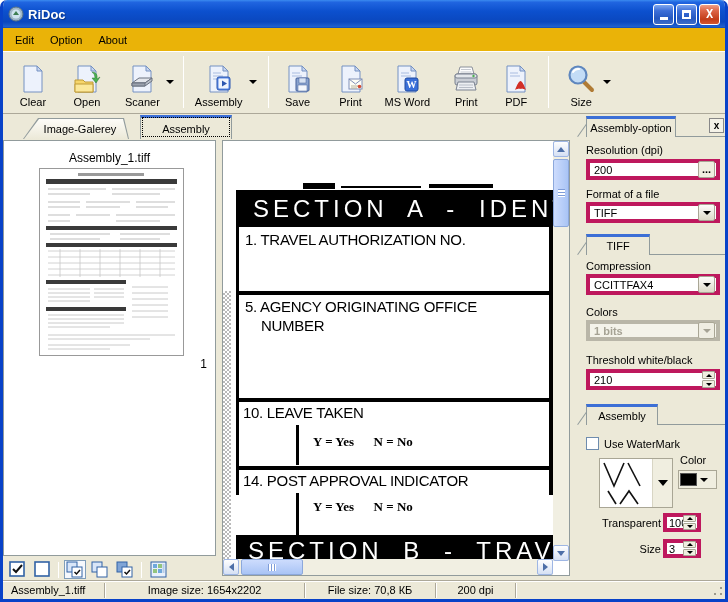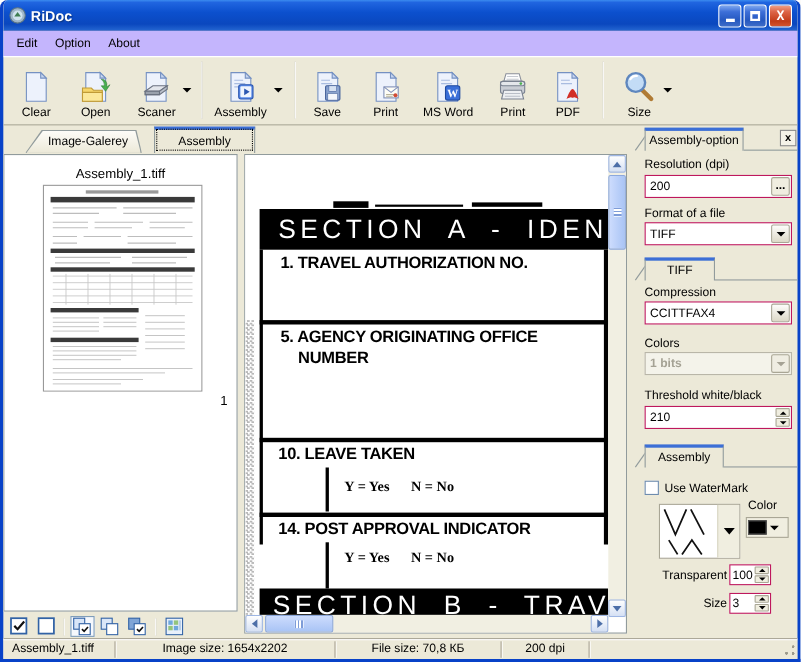--- a/index.html
+++ b/index.html
@@ -17,21 +17,21 @@
   .title-text{ color:#fff; font-weight:bold; font-size:13px; text-shadow:1px 1px 1px #0A3580; flex:1; }
   .winbtn{ width:21px; height:21px; margin-left:2px; border:1px solid #fff; border-radius:3px;
     display:flex; align-items:center; justify-content:center; }
   .winbtn.min,.winbtn.max{ background:linear-gradient(180deg,#7FA8EF 0%,#3D6FD8 30%,#2558C0 70%,#3E6DC8 100%); }
   .winbtn.close{ background:linear-gradient(180deg,#F0A086 0%,#DD6547 30%,#C33C18 75%,#D4552E 100%); }
   .glyph-min{ width:8px; height:3px; background:#fff; margin-top:9px; }
   .glyph-max{ width:9px; height:9px; border:2px solid #fff; border-top-width:3px; }
   .glyph-x{ color:#fff; font-weight:bold; font-size:12px; line-height:1; font-family:"DejaVu Sans Mono",monospace; }
 
   
-  .menubar{ height:23px; display:flex; align-items:center; padding-left:4px; background:#c4b5fd; }
+  .menubar{ height:23px; display:flex; align-items:center; padding-left:4px; background:#eab308; }
   .menu-item{ padding:2px 8px; }
 
   
   .toolbar{ height:63px; display:flex; align-items:center; padding-left:6px;
     border-bottom:1px solid #ACA899; box-shadow:inset 0 1px 0 #fff; }
   .tbtn{ display:flex; flex-direction:column; align-items:center; justify-content:flex-end; height:54px; padding:1px 4px; }
   .tbtn svg{ display:block; }
   .tlabel{ margin-top:1px; white-space:nowrap; }
   .tdrop{ width:12px; height:54px; display:flex; align-items:center; justify-content:center; }
   .tri-dn{ width:0; height:0; border-left:4px solid transparent; border-right:4px solid transparent; border-top:4px solid #000; }
@@ -65,21 +65,21 @@
   
   .preview{ position:absolute; left:219px; top:1px; width:348px; height:436px; border:1px solid #919B9C; background:#fff; }
   .doc{ position:absolute; left:0; top:0; width:330px; height:418px; overflow:hidden; background:#fff; }
   .dither{ position:absolute; left:0; top:150px; width:8px; height:268px;
     background-image:conic-gradient(#B9B9B9 25%,#fff 25% 50%,#B9B9B9 50% 75%,#fff 75%); background-size:4px 4px; }
   .frag{ position:absolute; background:#000; }
   .secbar{ position:absolute; left:13px; right:0; background:#000; color:#fff; overflow:hidden;
     font-size:24px; letter-spacing:4px; word-spacing:10px; white-space:nowrap; display:flex; align-items:center; }
   .doc-body{ position:absolute; left:13px; right:0; border-left:3px solid #000; border-right:4px solid #000; }
   .hline{ position:absolute; left:13px; right:0; height:4px; background:#000; }
-  .ditem{ position:absolute; font-weight:bold; font-size:15px; letter-spacing:-0.3px; white-space:nowrap;margin-left:10px; }
+  .ditem{ position:absolute; font-weight:normal; font-size:15px; letter-spacing:-0.3px; white-space:nowrap; }
   .dyn{ position:absolute; font-family:"Liberation Serif",serif; font-weight:bold; font-size:13px; white-space:pre; }
   .vline{ position:absolute; width:3px; background:#000; }
 
   
   .vscroll{ position:absolute; right:0; top:0; width:16px; height:420px; background:#F1EFE2; }
   .hscroll{ position:absolute; left:0; bottom:0; width:330px; height:16px; background:#F1EFE2; }
   .sbtn{ position:absolute; width:16px; height:16px; background:linear-gradient(180deg,#FEFEFE,#D5E0F4);
     border:1px solid #9EB6E4; border-radius:2px; display:flex; align-items:center; justify-content:center; }
   .sthumb-v{ position:absolute; left:0; width:16px; background:linear-gradient(90deg,#CDDCFD,#A9C4F5);
     border:1px solid #8CA8DC; border-radius:2px; }
@@ -97,21 +97,21 @@
 
   
   .options{ position:absolute; left:575px; top:114px; width:147px; height:466px; }
   .opt-tab{ position:absolute; height:21px; background:#ECE9D8; border:1px solid #919B9C; border-bottom:none;
     border-top:3px solid #3C6FD6; display:flex; align-items:center; justify-content:center; z-index:2; }
   .diag{ position:absolute; width:22px; height:1px; background:#919B9C; transform:rotate(-55deg); transform-origin:left bottom; z-index:1; }
   .rowline{ position:absolute; height:1px; background:#919B9C; }
   .opt-close{ position:absolute; right:1px; top:4px; width:15px; height:15px; border:1px solid #888;
     background:#F4F2E8; display:flex; align-items:center; justify-content:center; font-weight:bold; font-size:10px; line-height:1; }
   .opt-label{ position:absolute; white-space:nowrap; }
-  .field{ position:absolute; height:21px; background:#fff; border:1px solid #be185d; display:flex; align-items:center; }
+  .field{ position:absolute; height:21px; background:#fff; border:4px solid #be185d; display:flex; align-items:center; }
   .field .val{ flex:1; padding-left:4px; white-space:nowrap; overflow:hidden; }
   .btn-dots{ width:17px; height:17px; margin-right:1px; background:#F0EEE0; border:1px solid #A9A695; border-radius:2px;
     display:flex; align-items:flex-end; justify-content:center; font-weight:bold; line-height:1.4; }
   .btn-combo{ width:17px; height:17px; margin-right:1px; background:linear-gradient(180deg,#FDFDFB,#DDD9C8);
     border:1px solid #A9A695; border-radius:2px; display:flex; align-items:center; justify-content:center; }
   .field.disabled{ background:#F4F3EA; border-color:#B9B6A8; }
   .field.disabled .val{ color:#A5A294;font-weight:bold; }
   .field.disabled .tri-dn{ border-top-color:#A5A294; }
   .spin{ width:13px; height:17px; margin-right:1px; display:flex; flex-direction:column; gap:1px; }
   .spin div{ flex:1; background:#F0EEE0; border:1px solid #A9A695; border-radius:1px; display:flex; align-items:center; justify-content:center; }
@@ -574,18 +574,18 @@
         <div>
             <span class="mini-dn"></span>
           </div>
       </span>
     </div>
   </div>
 
   <div class="statusbar">
     <div class="ssec" style="width:102px;padding-left:8px">Assembly_1.tiff</div>
     <div class="ssec" style="width:200px;justify-content:center">Image size: 1654x2202</div>
-    <div class="ssec" style="width:151px;justify-content:center">File size: 70,8 КБ</div>
+    <div class="ssec" style="width:131px;justify-content:center">File size: 70,8 КБ</div>
     <div class="ssec" style="width:80px;justify-content:center">200 dpi</div>
     <div class="grip"></div>
   </div>
 
 </div>
 
 </body></html>

